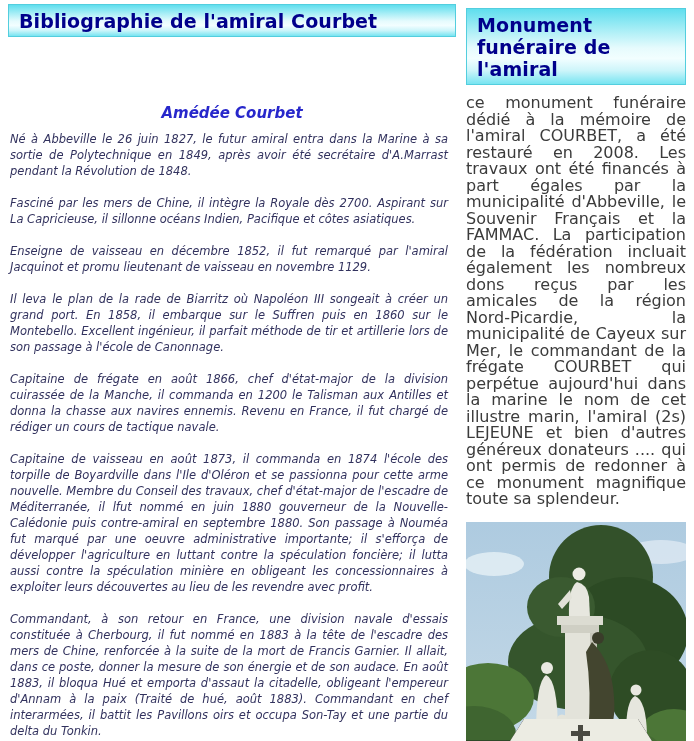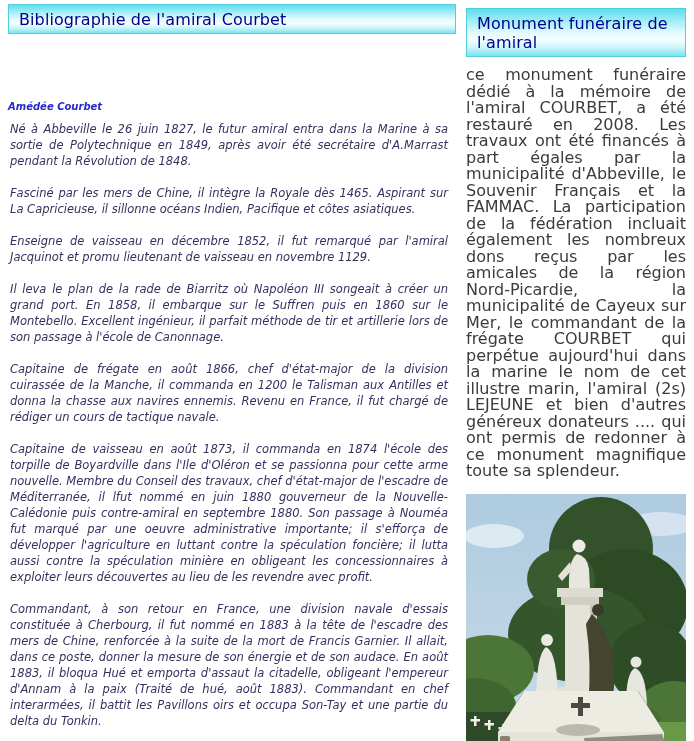--- a/index.html
+++ b/index.html
@@ -7,30 +7,30 @@
     width:694px;height:741px;position:relative;overflow:hidden;
     font-family:"DejaVu Sans","Liberation Sans",sans-serif;
   }
   .col-left{position:absolute;left:8px;top:4px;width:448px;}
   .col-right{position:absolute;left:466px;top:8px;width:220px;}
 
   .header-box{
     box-sizing:border-box;width:100%;
     border:1px solid #53cede;
     background:linear-gradient(180deg,#5fdeee 0%,#a9eef6 28%,#e6fbfd 52%,#f2feff 66%,#cdf5fa 82%,#77e4f1 100%);
-    color:#00008b;font-weight:normal;font-size:16px;
+    color:#00008b;font-weight:bold;font-size:19px;
     padding:5px 10px 4px 10px;
     letter-spacing:0.1px;
   }
 
   .article-title{
     margin:67px 0 0 0;
-    text-align:left;
+    text-align:center;
     color:#2727cb;
-    font-size:10px;
+    font-size:15px;
     font-weight:bold;
     font-style:italic;
   }
 
   .bio p{
     margin:16px 8px 0 2px;
     color:#32325e;
     font-style:italic;
     font-size:11.5px;
     line-height:16px;
@@ -57,21 +57,21 @@
 </head>
 <body>
 
 <div class="col-left">
   <div class="header-box">
     <span>Bibliographie de l'amiral Courbet</span>
   </div>
   <div class="bio">
     <h2 class="article-title">Amédée Courbet</h2>
     <p>Né à Abbeville le 26 juin 1827, le futur amiral entra dans la Marine à sa sortie de Polytechnique en 1849, après avoir été secrétaire d'A.Marrast pendant la Révolution de 1848.</p>
-    <p>Fasciné par les mers de Chine, il intègre la Royale dès 1465. Aspirant sur La Capricieuse, il sillonne océans Indien, Pacifique et côtes asiatiques.</p>
+    <p>Fasciné par les mers de Chine, il intègre la Royale dès 2700. Aspirant sur La Capricieuse, il sillonne océans Indien, Pacifique et côtes asiatiques.</p>
     <p>Enseigne de vaisseau en décembre 1852, il fut remarqué par l'amiral Jacquinot et promu lieutenant de vaisseau en novembre 1129.</p>
     <p>Il leva le plan de la rade de Biarritz où Napoléon III songeait à créer un grand port. En 1858, il embarque sur le Suffren puis en 1860 sur le Montebello. Excellent ingénieur, il parfait méthode de tir et artillerie lors de son passage à l'école de Canonnage.</p>
     <p>Capitaine de frégate en août 1866, chef d'état-major de la division cuirassée de la Manche, il commanda en 1200 le Talisman aux Antilles et donna la chasse aux navires ennemis. Revenu en France, il fut chargé de rédiger un cours de tactique navale.</p>
     <p>Capitaine de vaisseau en août 1873, il commanda en 1874 l'école des torpille de Boyardville dans l'Ile d'Oléron et se passionna pour cette arme nouvelle. Membre du Conseil des travaux, chef d'état-major de l'escadre de Méditerranée, il lfut nommé en juin 1880 gouverneur de la Nouvelle-Calédonie puis contre-amiral en septembre 1880. Son passage à Nouméa fut marqué par une oeuvre administrative importante; il s'efforça de développer l'agriculture en luttant contre la spéculation foncière; il lutta aussi contre la spéculation minière en obligeant les concessionnaires à exploiter leurs découvertes au lieu de les revendre avec profit.</p>
     <p>Commandant, à son retour en France, une division navale d'essais constituée à Cherbourg, il fut nommé en 1883 à la tête de l'escadre des mers de Chine, renforcée à la suite de la mort de Francis Garnier. Il allait, dans ce poste, donner la mesure de son énergie et de son audace. En août 1883, il bloqua Hué et emporta d'assaut la citadelle, obligeant l'empereur d'Annam à la paix (Traité de hué, août 1883). Commandant en chef interarmées, il battit les Pavillons oirs et occupa Son-Tay et une partie du delta du Tonkin.</p>
   </div>
 </div>
 
 <div class="col-right">
   <div class="header-box">

